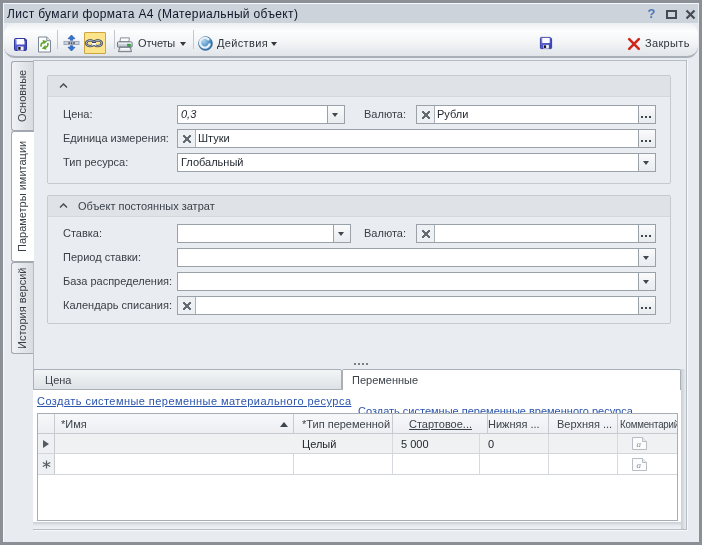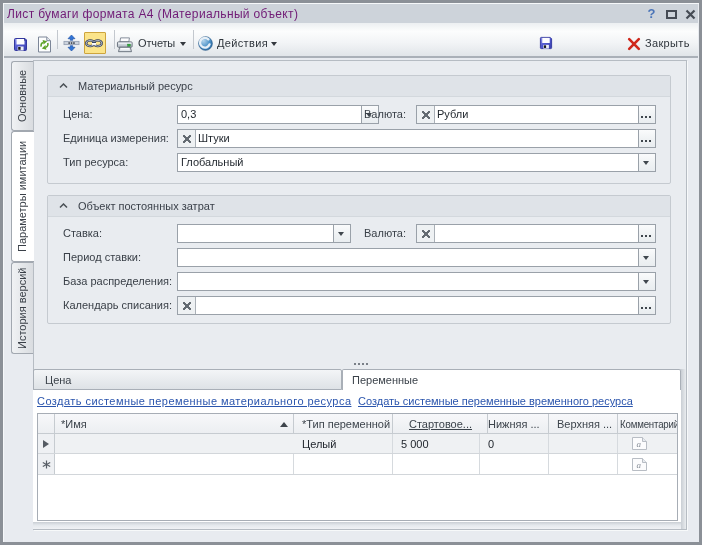--- a/index.html
+++ b/index.html
@@ -1,20 +1,20 @@
 <!DOCTYPE html>
 <html><head>
 <meta charset="utf-8">
 <style>
   html,body{margin:0;padding:0;}
   #win{position:relative;width:702px;height:545px;background:#8b9097;font-family:"Liberation Sans",sans-serif;overflow:hidden;}
   #inner{position:absolute;left:3px;top:3px;width:696px;height:539px;background:#e8ebf0;box-shadow:inset 1px 1px 0 #f6f8fa;}
   .abs{position:absolute;}
   #titlebar{left:4px;top:4px;width:694px;height:19px;background:#cdd3da;}
-  #title{position:absolute;left:3px;top:0;font-size:12px;letter-spacing:0.35px;line-height:20px;color:#701a75;white-space:nowrap;}
+  #title{position:absolute;left:3px;top:0;font-size:12px;letter-spacing:0.35px;line-height:20px;color:#0f172a;white-space:nowrap;}
   .lbl{position:absolute;font-size:11px;color:#3a4048;line-height:19px;white-space:nowrap;}
   .field{position:absolute;height:19px;background:#fff;border:1px solid #9aa1a9;box-sizing:border-box;font-size:11px;color:#1e242b;line-height:17px;}
   .ftext{position:absolute;left:3px;top:0;line-height:17px;white-space:nowrap;}
   .ddbtn{position:absolute;right:0;top:0;bottom:0;width:16px;background:linear-gradient(#fafbfc,#eff2f4 55%,#e9edf0);border-left:1px solid #9aa1a9;}
   .ddbtn:after{content:"";position:absolute;left:4px;top:7px;border-left:3.5px solid transparent;border-right:3.5px solid transparent;border-top:4px solid #40474e;}
   .dotsbtn{position:absolute;right:0;top:0;bottom:0;width:16px;background:linear-gradient(#fafbfc,#eff2f4 55%,#e9edf0);border-left:1px solid #9aa1a9;}
   .dotsbtn:after{content:"";position:absolute;left:2px;top:10px;width:2px;height:2px;background:#3f464d;box-shadow:4px 0 #3f464d,8px 0 #3f464d;}
   .xbtn{position:absolute;left:0;top:0;bottom:0;width:17px;background:#eef1f3;border-right:1px solid #aab0b7;}
   .xbtn:before{content:"";position:absolute;left:4.5px;top:4.5px;width:8px;height:8px;
     background:linear-gradient(45deg,transparent 41%,#646b72 41%,#646b72 59%,transparent 59%),linear-gradient(135deg,transparent 41%,#646b72 41%,#646b72 59%,transparent 59%);}
@@ -38,21 +38,21 @@
   <div class="abs" id="titlebar">
     <div id="title">Лист бумаги формата А4 (Материальный объект)</div>
     <div class="abs" style="left:641px;top:1px;width:13px;height:17px;font-size:13px;font-weight:bold;color:#4a74b8;text-align:center;line-height:17px;">?</div>
     <svg class="abs" style="left:662px;top:6px;" width="12" height="10">
         <rect x="1" y="1" width="9" height="7" fill="none" stroke="#454b54" stroke-width="2"></rect>
       </svg>
     <svg class="abs" style="left:681px;top:5px;" width="11" height="11">
         <path d="M1.5 1.5 L9.5 9.5 M9.5 1.5 L1.5 9.5" stroke="#454b54" stroke-width="2.2"></path>
       </svg>
   </div>
-  <div class="abs" id="toolbar" style="left:4px;top:23px;width:694px;height:33px;background:linear-gradient(#eceff1,#fcfdfd 25%,#f2f4f6 60%,#e1e5e9);border-bottom:2px solid #aab0b8;">
+  <div class="abs" id="toolbar" style="left:4px;top:23px;width:694px;height:33px;background:linear-gradient(#eceff1,#fcfdfd 25%,#f2f4f6 60%,#e1e5e9);border-bottom:2px solid #aab0b8;border-radius:11px;">
 
     <svg class="abs" style="left:9px;top:14px;" width="15" height="15" viewBox="0 0 15 15">
       <defs>
           <linearGradient id="fg" x1="0" y1="0" x2="1" y2="1">
             <stop offset="0" stop-color="#8d92e8"></stop>
             <stop offset="0.45" stop-color="#5057cf"></stop>
             <stop offset="1" stop-color="#3a40ab"></stop>
           </linearGradient>
         </defs>
       <path d="M1.5 2.5 Q1.5 1.5 2.5 1.5 H12 L13.5 3 V12.5 Q13.5 13.5 12.5 13.5 H2.5 Q1.5 13.5 1.5 12.5 Z" fill="url(#fg)" stroke="#32379e" stroke-width="1"></path>
@@ -137,24 +137,23 @@
       </div>
     <div class="vtab" style="top:262px;height:92px;">
         <div class="vtabtext">История версий</div>
       </div>
 
     <div class="grp" style="top:75px;height:109px;">
       <div class="grphdr"></div>
       <svg class="chev" width="9" height="6" viewBox="0 0 9 6">
           <path d="M1 4.5 L4.5 1 L8 4.5" stroke="#4a5056" stroke-width="1.5" fill="none"></path>
         </svg>
-      <div class="grptitle">Материальный ресурс</div>
     </div>
     <div class="lbl" style="left:63px;top:105px;">Цена:</div>
-    <div class="field" style="left:177px;top:105px;width:202px;">
+    <div class="field" style="left:177px;top:105px;width:168px;font-style:italic;">
         <div class="ftext">0,3</div>
         <div class="ddbtn"></div>
       </div>
     <div class="lbl" style="left:340px;top:105px;width:66px;text-align:right;">Валюта:</div>
     <div class="field" style="left:416px;top:105px;width:240px;">
         <div class="xbtn"></div>
         <div class="ftext" style="left:20px;">Рубли</div>
         <div class="dotsbtn"></div>
       </div>
     <div class="lbl" style="left:63px;top:129px;">Единица измерения:</div>
@@ -203,21 +202,21 @@
 
     <div class="abs" style="left:33px;top:369px;width:309px;height:21px;background:linear-gradient(#f3f5f7,#dee2e6);border:1px solid #a9afb7;border-radius:2px 2px 0 0;box-sizing:border-box;">
       <div style="position:absolute;left:11px;top:0;font-size:11px;line-height:21px;color:#3b424a;">Цена</div>
     </div>
     <div class="abs" style="left:33px;top:390px;width:648px;height:132px;background:#fff;"></div>
     <div class="abs" style="left:342px;top:369px;width:339px;height:21px;background:#fff;border:1px solid #a9afb7;border-bottom:none;border-radius:2px 2px 0 0;box-sizing:border-box;">
       <div style="position:absolute;left:9px;top:0;font-size:11px;line-height:21px;color:#3b424a;">Переменные</div>
     </div>
 
     <div class="link" style="left:37px;top:395px;letter-spacing:0.45px;">Создать системные переменные материального ресурса</div>
-    <div class="link" style="left:358px;top:395px;">Создать системные переменные временного ресурса</div>
+    <div class="link" style="left:358px;top:405px;">Создать системные переменные временного ресурса</div>
 
     <div class="abs" id="grid" style="left:37px;top:413px;width:641px;height:108px;background:#fff;border:1px solid #a7adb5;box-sizing:border-box;">
       <div class="abs" style="left:0;top:0;width:639px;height:20px;background:linear-gradient(#f7f8fa,#eceef1);border-bottom:1px solid #c6cbd0;box-sizing:border-box;">
         <div class="hcell" style="left:0;width:17px;"></div>
         <div class="hcell" style="left:17px;width:239px;padding-left:6px;">*Имя</div>
         <div class="hcell" style="left:256px;width:99px;padding-left:8px;">*Тип переменной</div>
         <div class="hcell" style="left:363px;width:87px;padding-left:8px;text-decoration:underline;">Стартовое...</div>
         <div class="hcell" style="left:442px;width:69px;padding-left:8px;">Нижняя ...</div>
         <div class="hcell" style="left:511px;width:69px;padding-left:8px;">Верхняя ...</div>
         <div class="hcell" style="left:580px;width:59px;padding-left:2px;border-right:none;"><span style="display:inline-block;transform:scaleX(0.88);transform-origin:0 50%;letter-spacing:-0.2px;">Комментарий</span></div>

